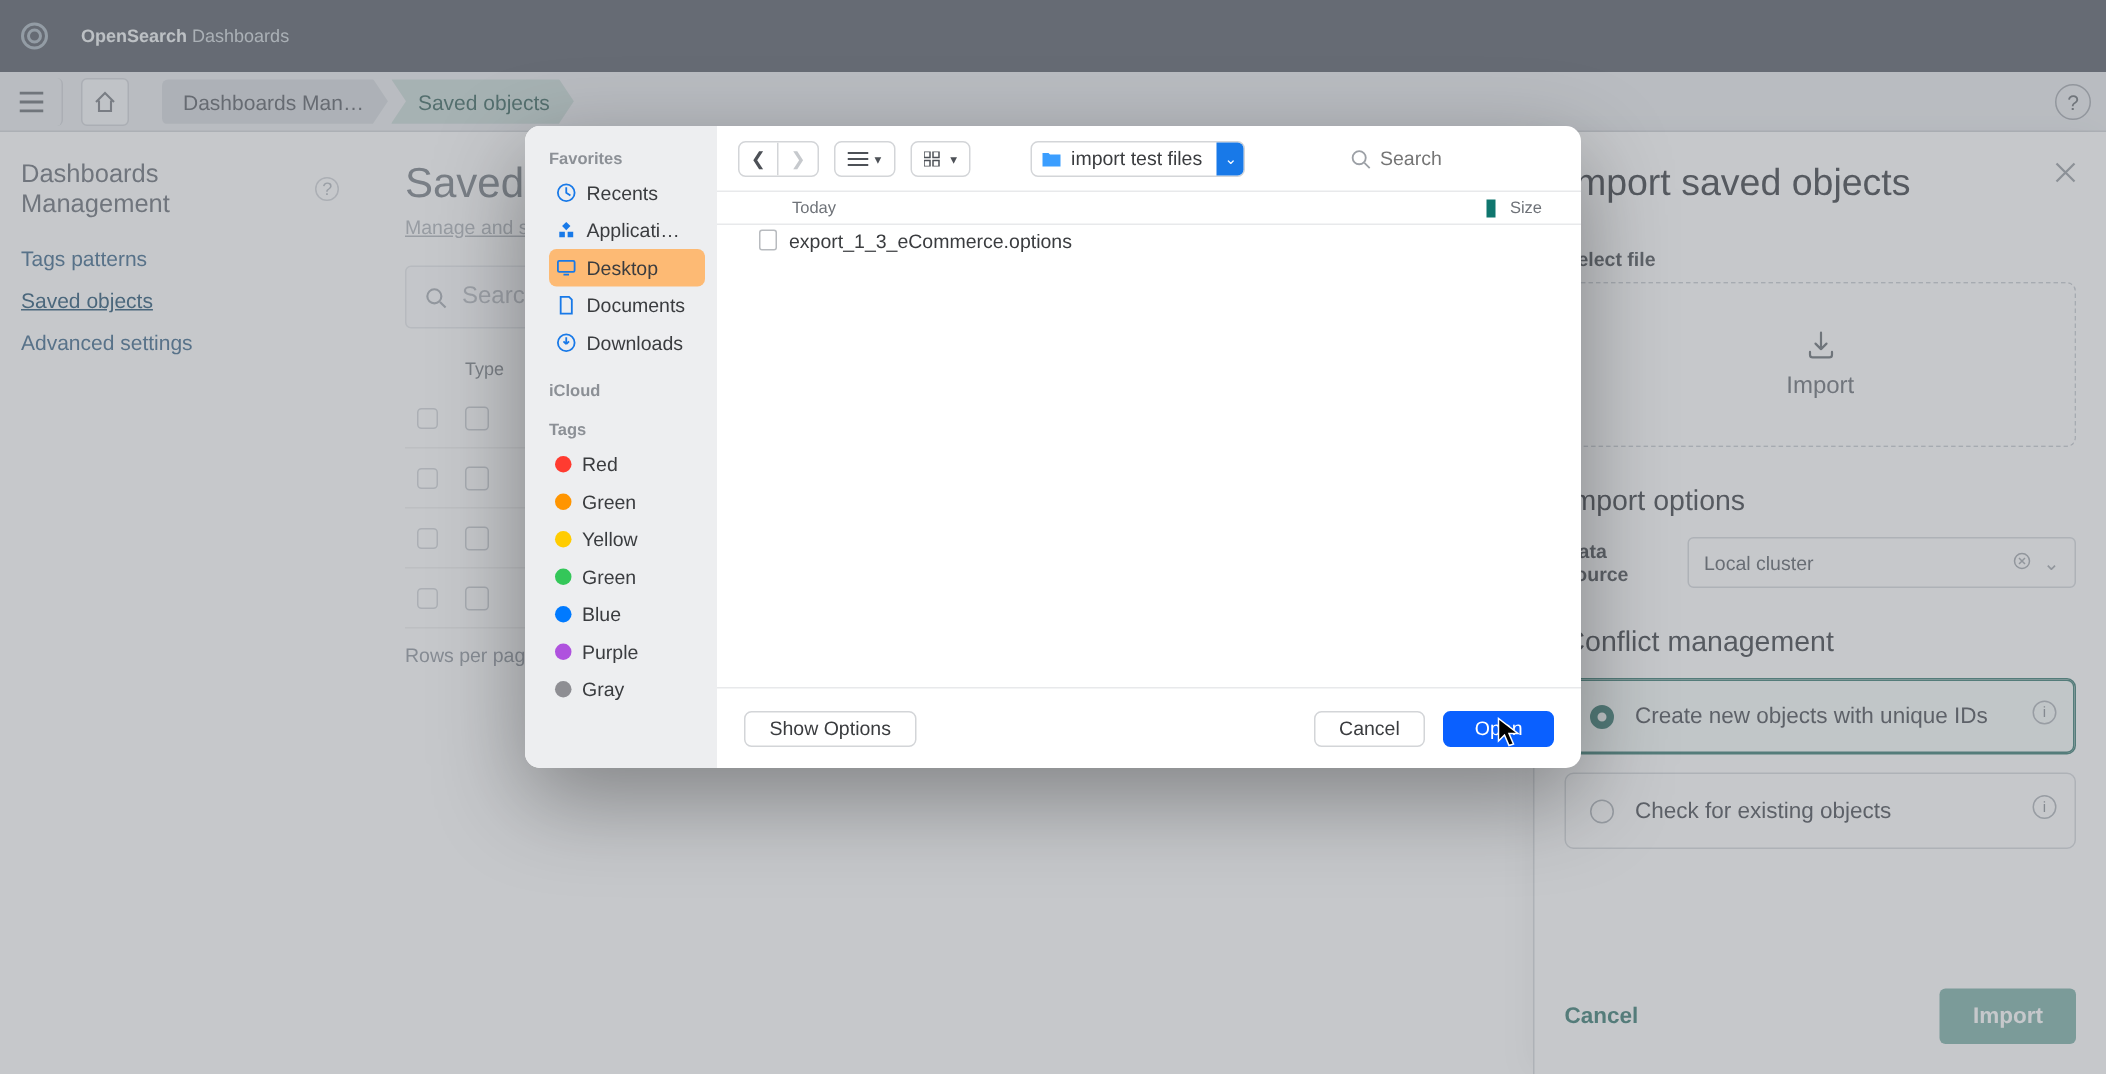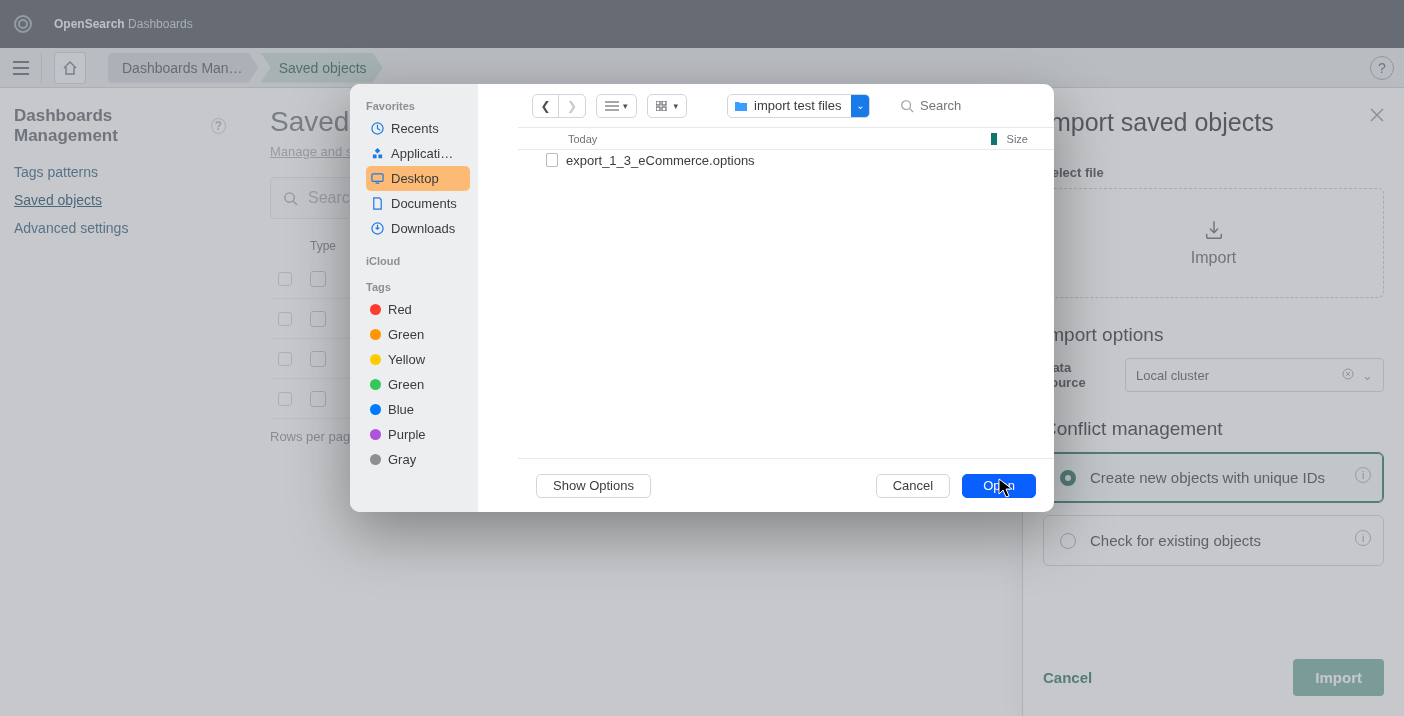--- a/index.html
+++ b/index.html
@@ -20,21 +20,21 @@
   .menu-btn { border-right: 1px solid #d0d3d8; padding-right: 10px; margin-right: 4px;}
   .home-btn { border: 1px solid #d0d3d8; background: #f5f6f8; }
   .crumb { background: #d5d8dd; color: #5b5f66; padding: 7px 16px 7px 18px; font-size: 14px; position: relative; clip-path: polygon(0 0, calc(100% - 10px) 0, 100% 50%, calc(100% - 10px) 100%, 0 100%, 10px 50%); margin-left:-6px;}
   .crumb.first { clip-path: polygon(0 0, calc(100% - 10px) 0, 100% 50%, calc(100% - 10px) 100%, 0 100%); margin-left:0; border-radius:4px 0 0 4px; padding-left:14px; max-width:160px; white-space:nowrap; overflow:hidden; text-overflow:ellipsis;}
   .crumb.last { background: #c9d9d6; color: #3c6760; }
   .help-circle { width:24px; height:24px; border:1px solid #a6aab0; border-radius:50%; display:flex; align-items:center; justify-content:center; color:#6b7076; font-size:14px;}
 
   
   .content { display: flex; height: calc(716px - 88px); }
   .left-nav { width: 240px; padding: 18px 14px; }
-  .left-nav h3 { font-size: 17px; font-weight: 700; color: #6b7179; display:flex; align-items:center; gap:6px;}
+  .left-nav h3 { font-size: 17px; font-weight: 400; color: #6b7179; display:flex; align-items:center; gap:6px;}
   .left-nav ul { list-style: none; margin-top: 12px; }
   .left-nav li { padding: 6px 0; font-size: 14px; color: #426c8e; }
   .left-nav li.active { text-decoration: underline; color: #2b5977;}
   
   .center { flex: 1; padding: 18px 30px; position:relative; }
   .center h1 { font-size: 28px; color: #7b8189; font-weight: 400; }
   .center .sub { color: #b0b5bb; font-size: 13px; margin-top: 6px; text-decoration: underline;}
   .search-box { margin-top: 18px; height: 42px; display: flex; align-items: center; gap:10px; padding: 0 12px; color: #a7acb3; border:1px solid #e5e7ea; border-radius:4px; background:#fcfcfd; width:100%;}
   .table-head { display: flex; margin-top: 14px; padding: 6px 10px; font-size: 12px; color: #7e8389; }
   .table-head .th-type { width: 60px; }
@@ -63,21 +63,21 @@
   .radio-card .txt { flex:1; font-size: 15px; color: #4a4e55; line-height:1.4;}
   .radio-card .info { position:absolute; right:12px; top:14px; width:16px; height:16px; border:1px solid #b0b5bb; border-radius:50%; display:flex; align-items:center; justify-content:center; font-size:10px; color:#8e939a;}
   .flyout-footer { margin-top: auto; display: flex; justify-content: space-between; align-items: center; padding-top: 20px;}
   .fly-cancel { color: #3c7d74; font-size: 15px; font-weight: 600;}
   .fly-import { background: #7fb2aa; color: #fff; padding: 10px 22px; border-radius: 4px; font-size: 15px; font-weight: 600;}
 
   
   .overlay { position: absolute; inset: 0; background: rgba(120,125,132,0.42); z-index: 50; }
 
   
-  .file-dialog { position: absolute; left: 350px; top: 84px; width: 704px; height: 428px; background: #fff; border-radius: 10px; box-shadow: 0 20px 60px rgba(0,0,0,0.35); z-index: 60; display: flex; overflow: hidden; gap: 40px; }
+  .file-dialog { position: absolute; left: 350px; top: 84px; width: 704px; height: 428px; background: #fff; border-radius: 10px; box-shadow: 0 20px 60px rgba(0,0,0,0.35); z-index: 60; display: flex; overflow: hidden; }
   .fd-sidebar { width: 128px; background: #edeef0; padding: 10px 8px 10px 16px; font-size: 12px; overflow:hidden;}
   .fd-sidebar .group { color: #8c9096; font-weight: 600; font-size: 11px; margin: 6px 0 4px; }
   .fd-sidebar .item { display: flex; align-items: center; gap: 7px; padding: 5px 4px; color: #3a3c3f; font-size: 13px; border-radius: 5px; white-space:nowrap;}
   .fd-sidebar .item.sel { background: #fdba74; }
   .fd-sidebar .item .ic { width: 14px; display:flex; justify-content:center; font-size:13px;}
   .ic-blue { color: #1879e8; }
   .tag-dot { width: 11px; height: 11px; border-radius: 50%; }
   .fd-main { flex: 1; display: flex; flex-direction: column; }
   .fd-toolbar { height: 44px; display: flex; align-items: center; gap: 10px; padding: 0 14px; border-bottom: 1px solid #e8e9eb; }
   .nav-arrows { display: flex; border: 1px solid #d3d5d8; border-radius: 5px; overflow: hidden; }

